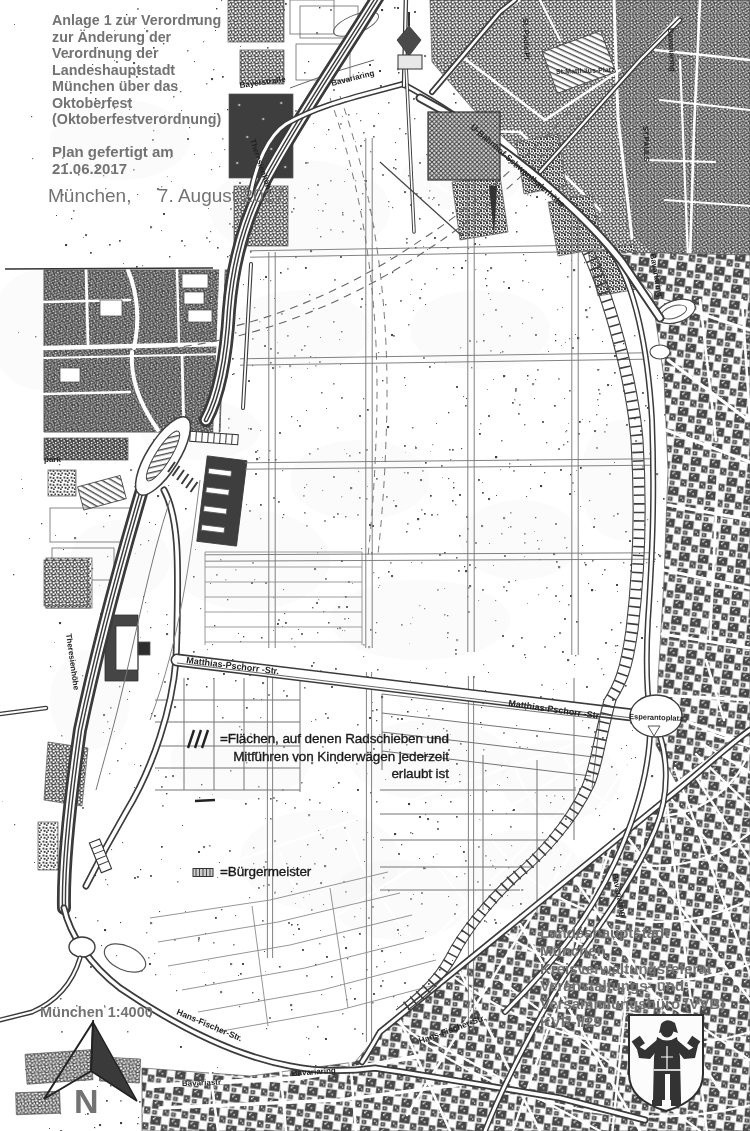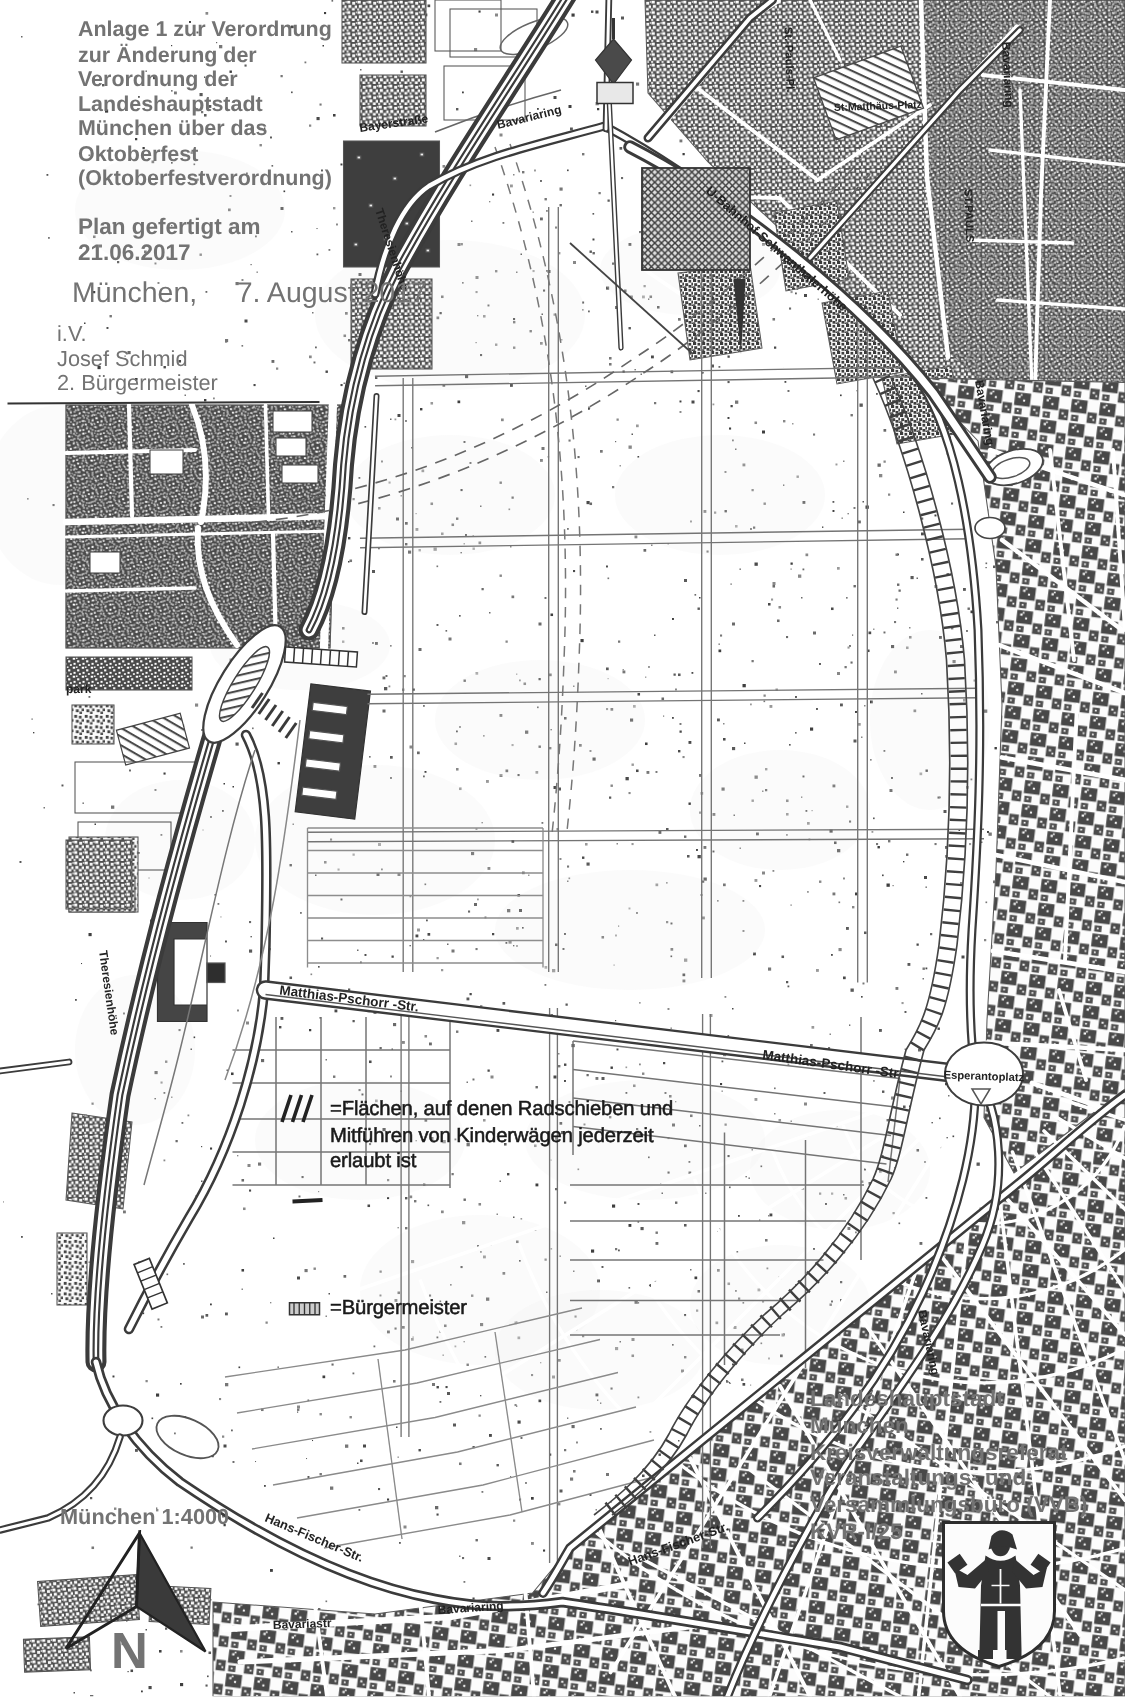--- a/index.html
+++ b/index.html
@@ -2375,22 +2375,21 @@
 <text x="292" y="1076" font-size="8" fill="#222" transform="rotate(-4 292 1076)" font-weight="bold">Bavariaring</text>
 <text x="523" y="18" font-size="7.5" font-weight="bold" fill="#222" transform="rotate(88 523 18)">St.-Pauls-Pl.</text>
 <text x="643" y="126" font-size="7.5" font-weight="bold" fill="#222" transform="rotate(88 643 126)">ST.PAULS</text>
 <text x="44" y="462" font-size="8" fill="#222" font-weight="bold">park</text>
 <text x="556" y="74" font-size="7" fill="#222" transform="rotate(-2 556 74)" font-weight="bold">St:Matthäus-Platz</text>
 </g>
 </svg>
 <div class="t b" style="left:52px;top:12px;font-size:14.3px;line-height:16.5px;">Anlage 1 zur Verordnung<br>zur Änderung der<br>Verordnung der<br>Landeshauptstadt<br>München über das<br>Oktoberfest<br>(Oktoberfestverordnung)</div>
 <div class="t b" style="left:52px;top:144px;font-size:15px;line-height:16.6px;">Plan gefertigt am<br>21.06.2017</div>
 <div class="t" style="left:48px;top:185px;font-size:19px;">München, &nbsp;&nbsp;&nbsp;&nbsp;7. August 2017</div>
-<div class="t" style="left:38px;top:215px;font-size:14.5px;line-height:16.5px;">i.V.<br>Josef Schmid<br>2. Bürgermeister</div>
-<div class="t lg" style="left:220px;top:730px;line-height:17.5px;">=Flächen, auf denen Radschieben und<br>Mitführen von Kinderwägen jederzeit<br>erlaubt ist</div>
+<div class="t lg" style="left:220px;top:730px;line-height:17.5px;text-align:right;">=Flächen, auf denen Radschieben und<br>Mitführen von Kinderwägen jederzeit<br>erlaubt ist</div>
 <div class="t lg" style="left:220px;top:864px;">=Bürgermeister</div>
 <svg class="map" width="60" height="40" style="left:180px;top:722px" viewBox="0 0 60 40">
       <path d="M8 26 L14 8 M15 26 L21 8 M22 26 L28 8" stroke="#222" stroke-width="2.4"></path>
     </svg>
 <svg class="map" width="40" height="12" style="left:193px;top:795px" viewBox="0 0 40 12">
       <path d="M2 6 L22 5" stroke="#222" stroke-width="2.6"></path>
     </svg>
 <svg class="map" width="26" height="12" style="left:192px;top:867px" viewBox="0 0 26 12">
       <rect x="1" y="1.5" width="20" height="8" fill="#ccc" stroke="#333" stroke-width="1"></rect>
       <path d="M4 1.5 L4 9.5 M7.5 1.5 L7.5 9.5 M11 1.5 L11 9.5 M14.5 1.5 L14.5 9.5 M18 1.5 L18 9.5" stroke="#333" stroke-width="0.9"></path>

